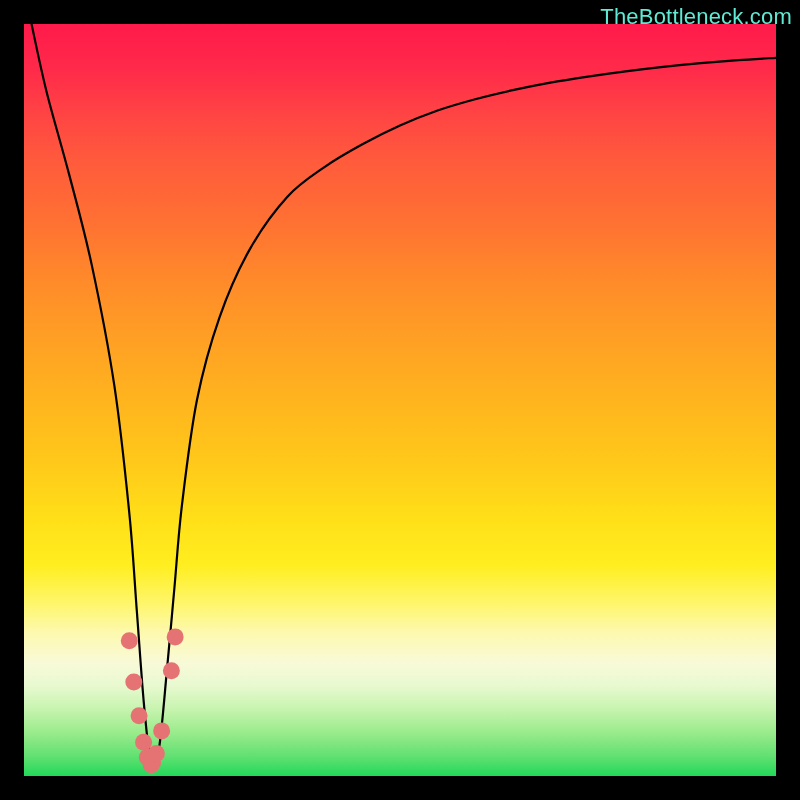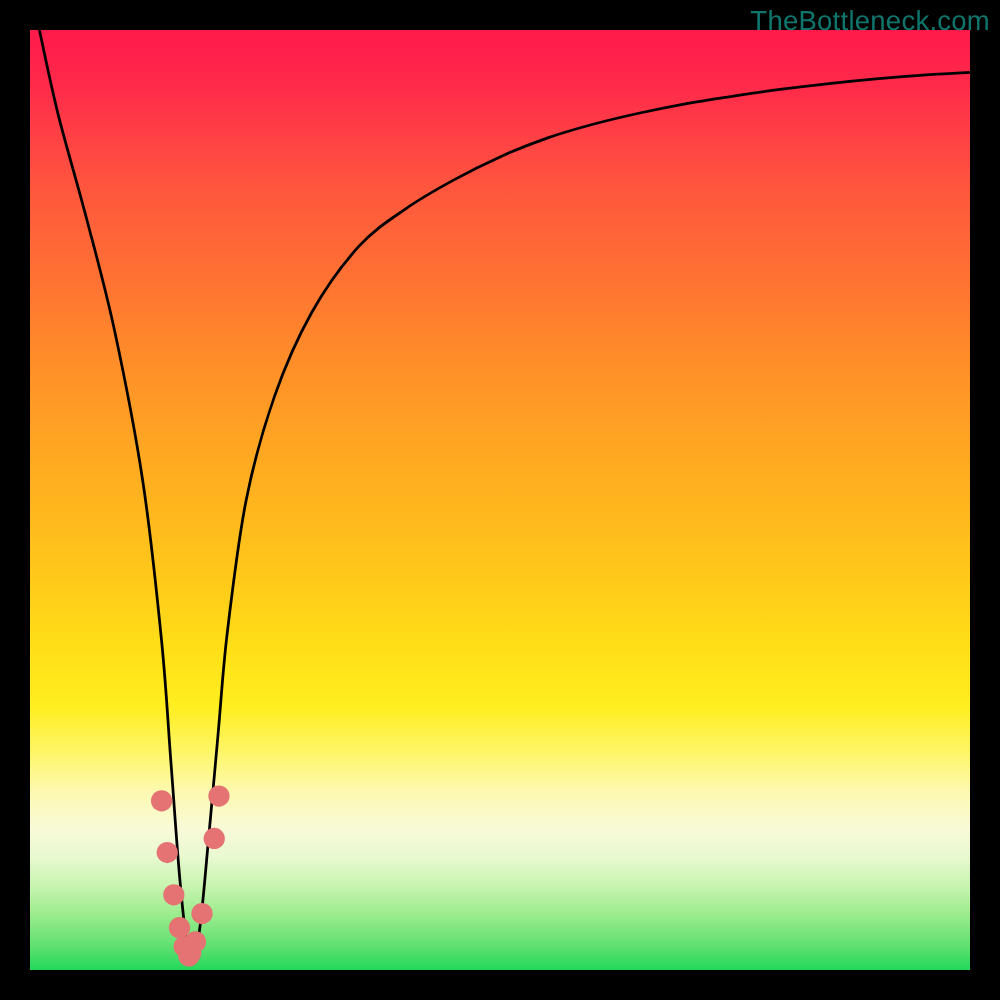--- a/index.html
+++ b/index.html
@@ -52,21 +52,21 @@
     );
   }
   .curve-svg {
     position: absolute;
     inset: 0;
   }
   .watermark {
     position: absolute;
     top: 4px;
     right: 8px;
-    color: #0f766e;
+    color: #5eead4;
     font-size: 22px;
     letter-spacing: 0.2px;
     user-select: none;
   }
 </style>
 </head>
 <body>
 
 <div class="frame">
 

